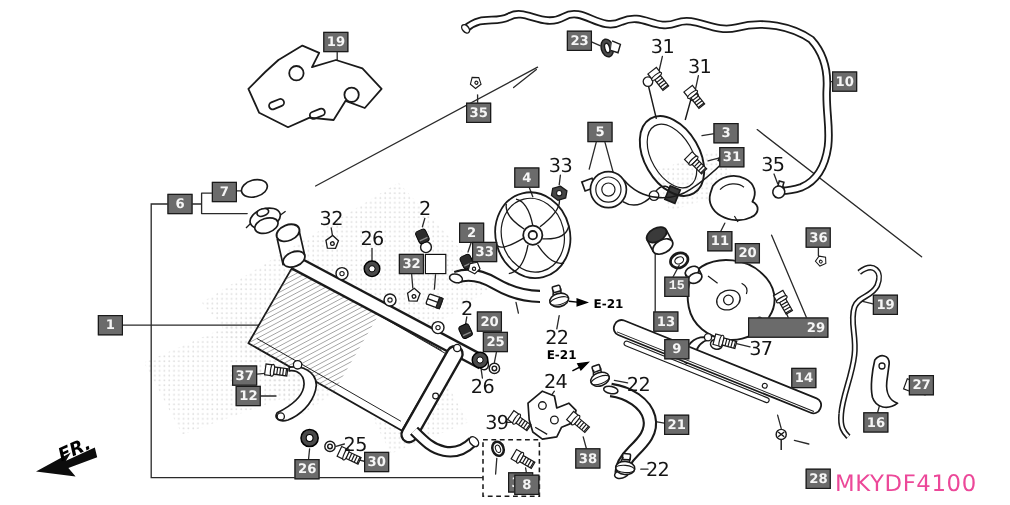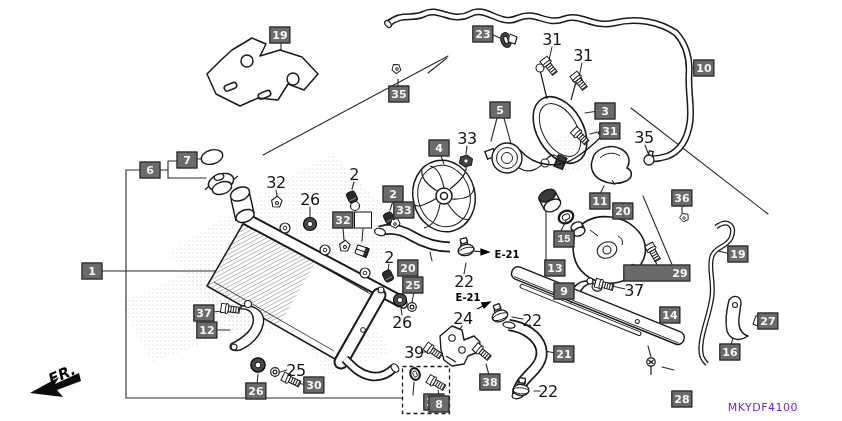--- a/index.html
+++ b/index.html
@@ -7,21 +7,21 @@
          font-family:"DejaVu Sans","Liberation Sans",sans-serif;}
   #art{position:absolute;left:0;top:0;}
   #callout-layer{position:absolute;left:0;top:0;width:842px;height:332px;}
   .callout{position:absolute;transform:translate(-50%,-50%);white-space:nowrap;}
   .callout.box{background:#6b6b6b;color:#f5f5f5;border:1px solid #1a1a1a;
       font-size:11px;font-weight:bold;min-width:15px;height:15px;line-height:15px;
       text-align:center;padding:0 2px;box-sizing:content-box;}
   .callout.blank{background:#ffffff;border:1.3px solid #111;width:16px;height:15px;}
   .callout.plain{color:#141414;font-size:16px;font-weight:400;letter-spacing:-0.5px;}
   .callout.bold{color:#000;font-size:10px;font-weight:bold;letter-spacing:0;}
-  .code-label{position:absolute;right:44px;bottom:7px;color:#6d28d9;font-size:11px;
+  .code-label{position:absolute;right:28px;bottom:7px;color:#ec4899;font-size:19px;
       letter-spacing:0.5px;}
   .t-out{stroke:#1a1a1a;fill:none;}
   .t-in{stroke:#ffffff;fill:none;}
 </style>
 </head>
 <body>
 
 <div id="stage">
 
 <svg id="art" width="842" height="421" viewBox="0 0 842 421">

